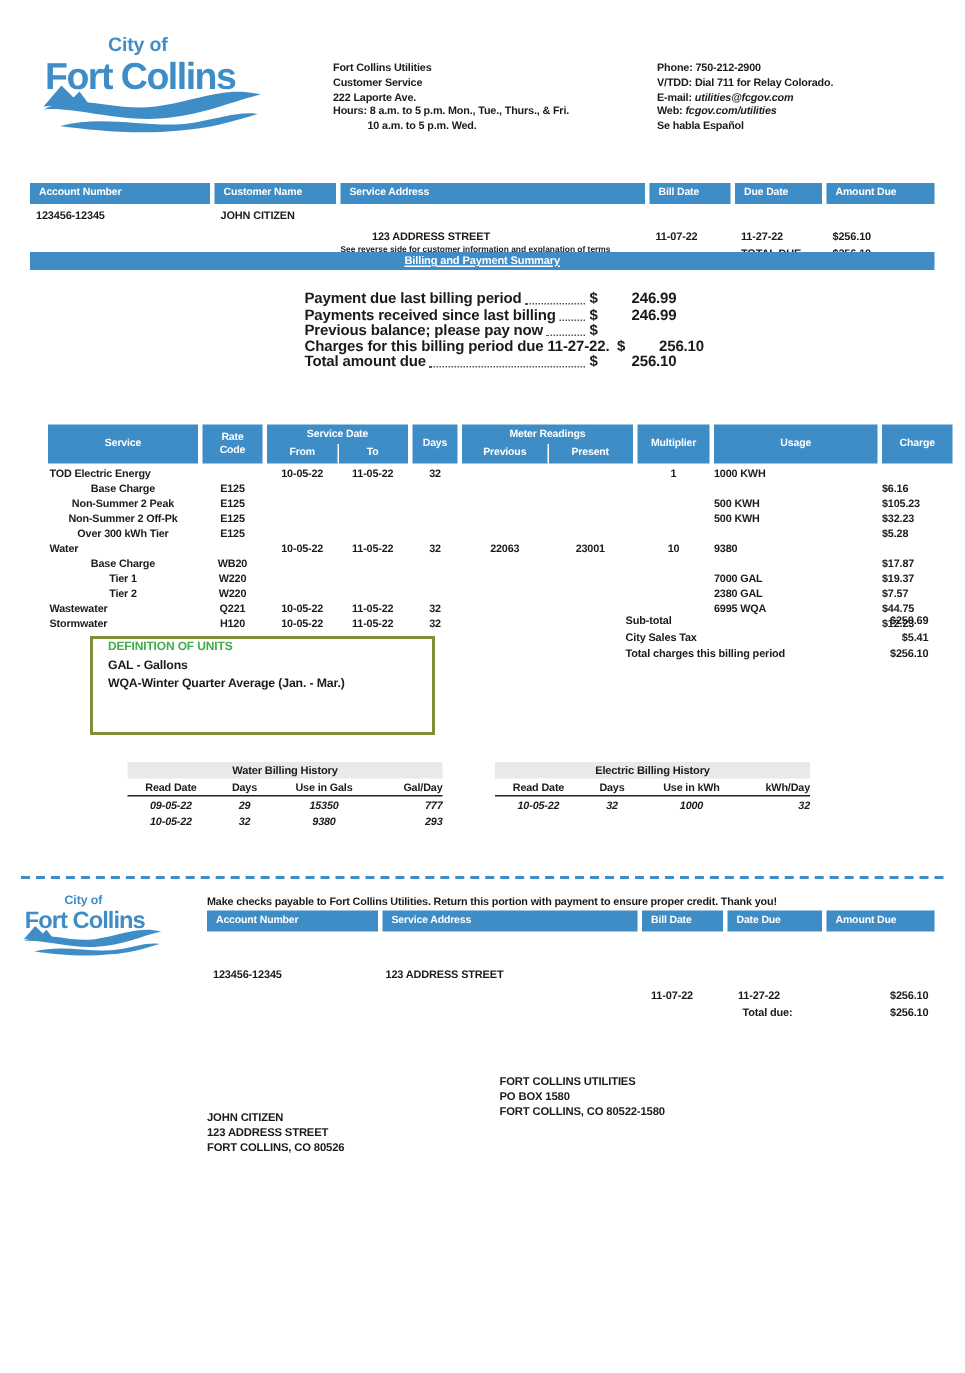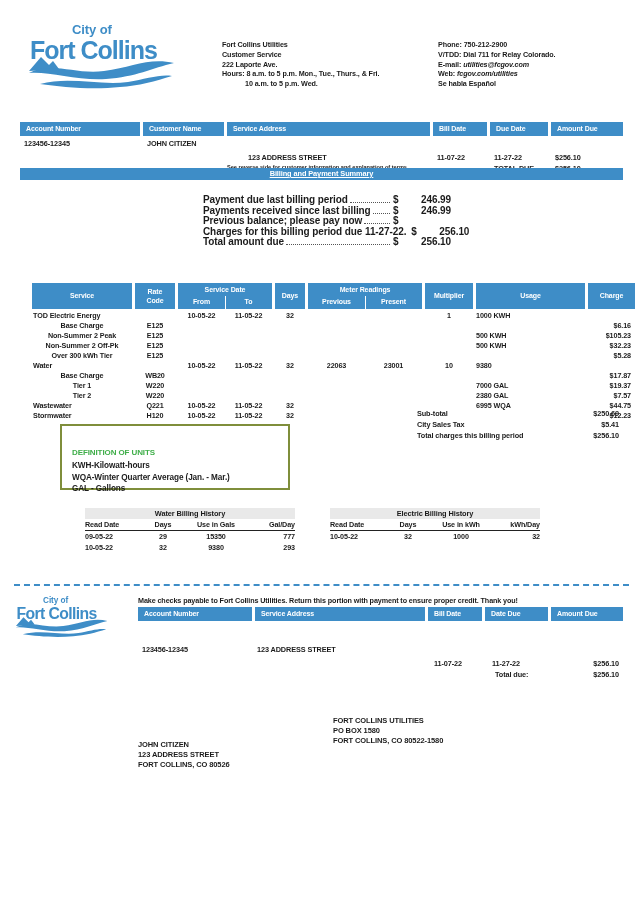--- a/index.html
+++ b/index.html
@@ -59,37 +59,37 @@
   .svc-row div{flex:none;white-space:nowrap;box-sizing:border-box;}
   .c-svc{width:100px;}
   .c-svc[data-variant="main"]{text-align:left;padding-left:1px;}
   .c-svc[data-variant="sub"]{text-align:center;}
   .c-rate{width:40px;text-align:center;}
   .c-from,.c-to{width:47px;text-align:center;}
   .c-days{width:30px;text-align:center;}
   .c-prev,.c-pres{width:57px;text-align:center;}
   .c-mult{width:48px;text-align:center;}
   .c-use{width:109px;}
-  .c-chg{width:47px;text-align:right;padding-right:4px;}
+  .c-chg{width:47px;padding-right:4px;}
   
   .totals{position:absolute;left:417px;top:408px;width:206px;font-size:7.3px;}
   .tot-row{display:flex;justify-content:space-between;height:11px;line-height:11px;}
   .tot-amt{padding-right:4px;}
   
   .defbox{position:absolute;left:60px;top:424px;width:230px;height:66px;border:2px solid var(--olive);
-          box-sizing:border-box;padding:22px 0 0 10px;}
+          box-sizing:border-box;padding:0 0 0 10px;}
   .def-title{color:var(--green);font-size:8px;margin-bottom:3px;}
   .def-line{font-size:8.2px;line-height:11.5px;}
   
   .hist{position:absolute;top:508px;width:210px;font-size:7.2px;}
   .hist.water{left:85px;} .hist.electric{left:330px;}
   .hist-title{background:var(--band);height:11px;line-height:11px;text-align:center;font-size:7.4px;}
   .hist-head{display:flex;height:11px;line-height:11px;border-bottom:1.5px solid #222;}
-  .hist-row{display:flex;height:11px;line-height:12px;}
-  .hc1{width:58px;flex:none;}
+  .hist-row{display:flex;height:11px;line-height:12px;font-style:italic;}
+  .hc1{width:58px;text-align:center;flex:none;}
   .hc2{width:40px;text-align:center;flex:none;}
   .hc3{width:66px;text-align:center;flex:none;}
   .hc4{width:46px;text-align:right;flex:none;}
   
   .dashline{position:absolute;left:14px;top:584px;width:615px;border-top:2px dashed var(--blue);}
   .checks{position:absolute;left:138px;top:596px;font-size:7.2px;white-space:nowrap;}
   .stub{position:absolute;left:138px;top:607px;width:485px;}
   .stub-head{display:flex;gap:3px;}
   .sw1{width:114px}.sw2{width:170px}.sw3{width:54px}.sw4{width:63px}.sw5{width:72px}
   .stub-body{position:relative;height:62px;font-size:7.3px;}
@@ -378,23 +378,22 @@
       </div>
 
       <div class="tot-row">
         <span>Total charges this billing period</span>
         <span class="tot-amt">$256.10</span>
       </div>
     </div>
 
   <div class="defbox">
     <div class="def-title">DEFINITION OF UNITS</div>
-    <div class="def-line">KWH-Kilowatt-hours</div>
+    <div class="def-line">GAL - Gallons</div>
     <div class="def-line">WQA-Winter Quarter Average (Jan. - Mar.)</div>
-    <div class="def-line">GAL - Gallons</div>
   </div>
 
   <div class="hist water">
     <div class="hist-title">Water Billing History</div>
     <div class="hist-head">
       <div class="hc1">Read Date</div>
       <div class="hc2">Days</div>
       <div class="hc3">Use in Gals</div>
       <div class="hc4">Gal/Day</div>
     </div>

